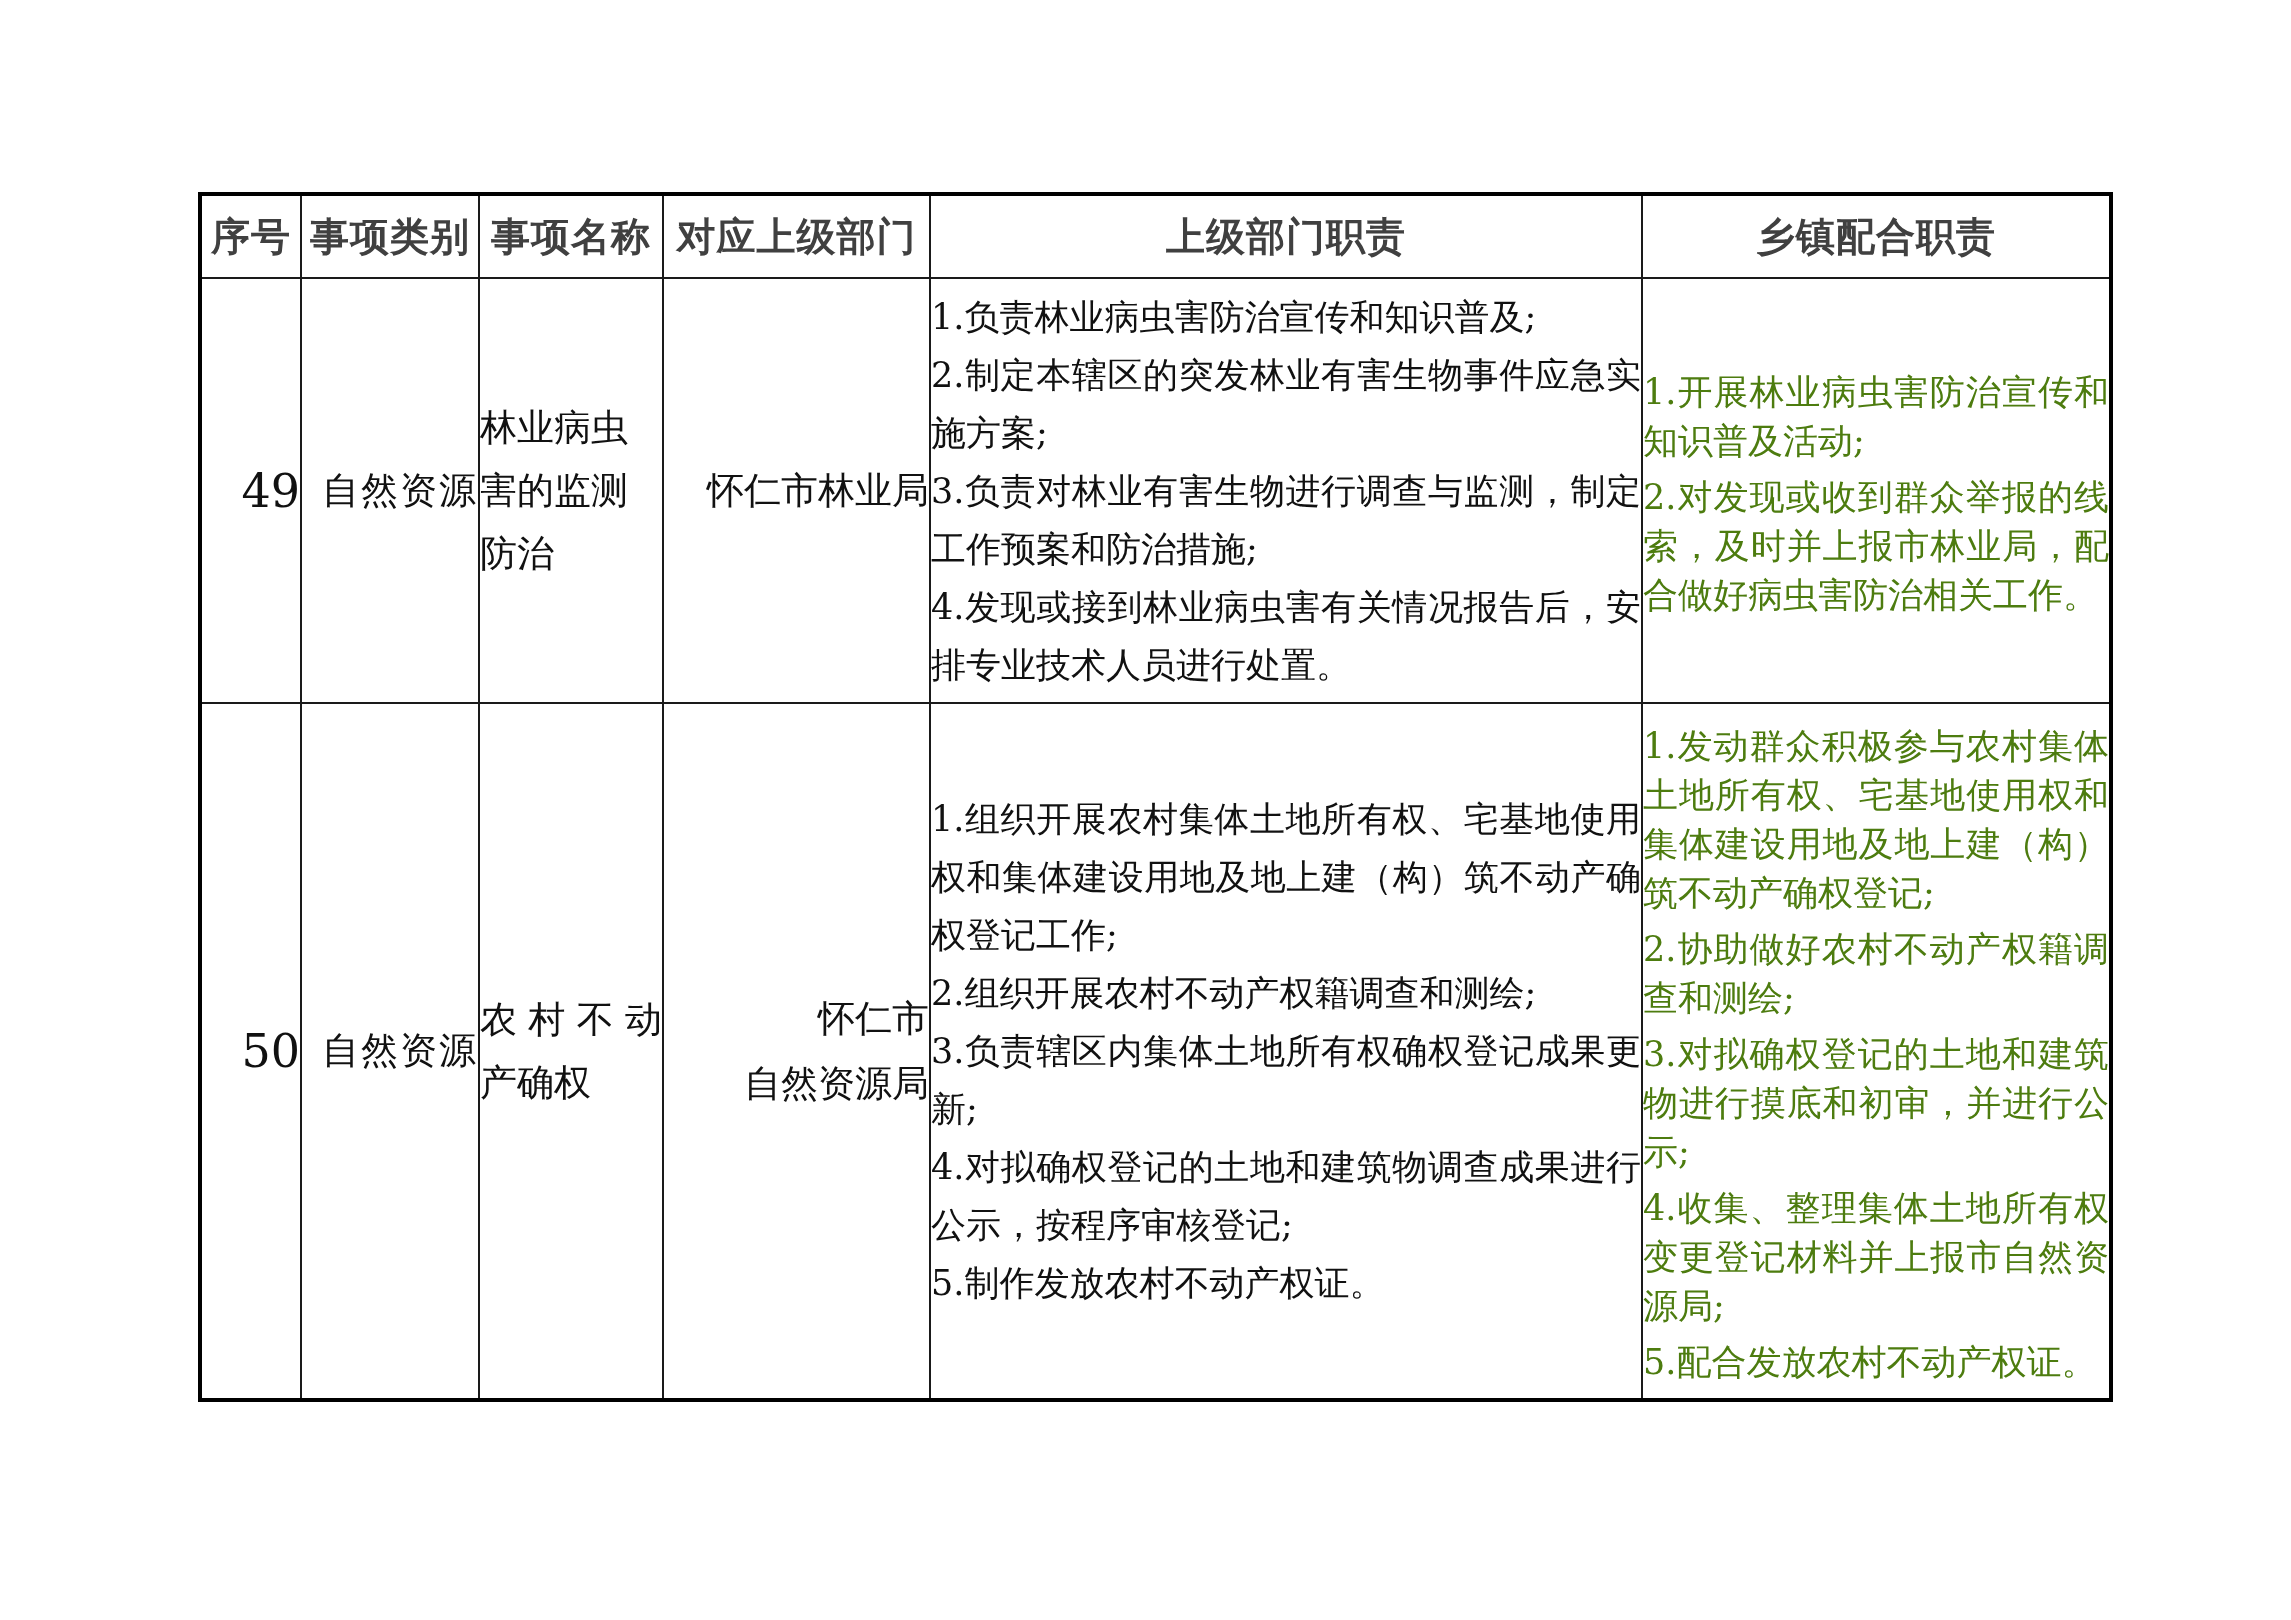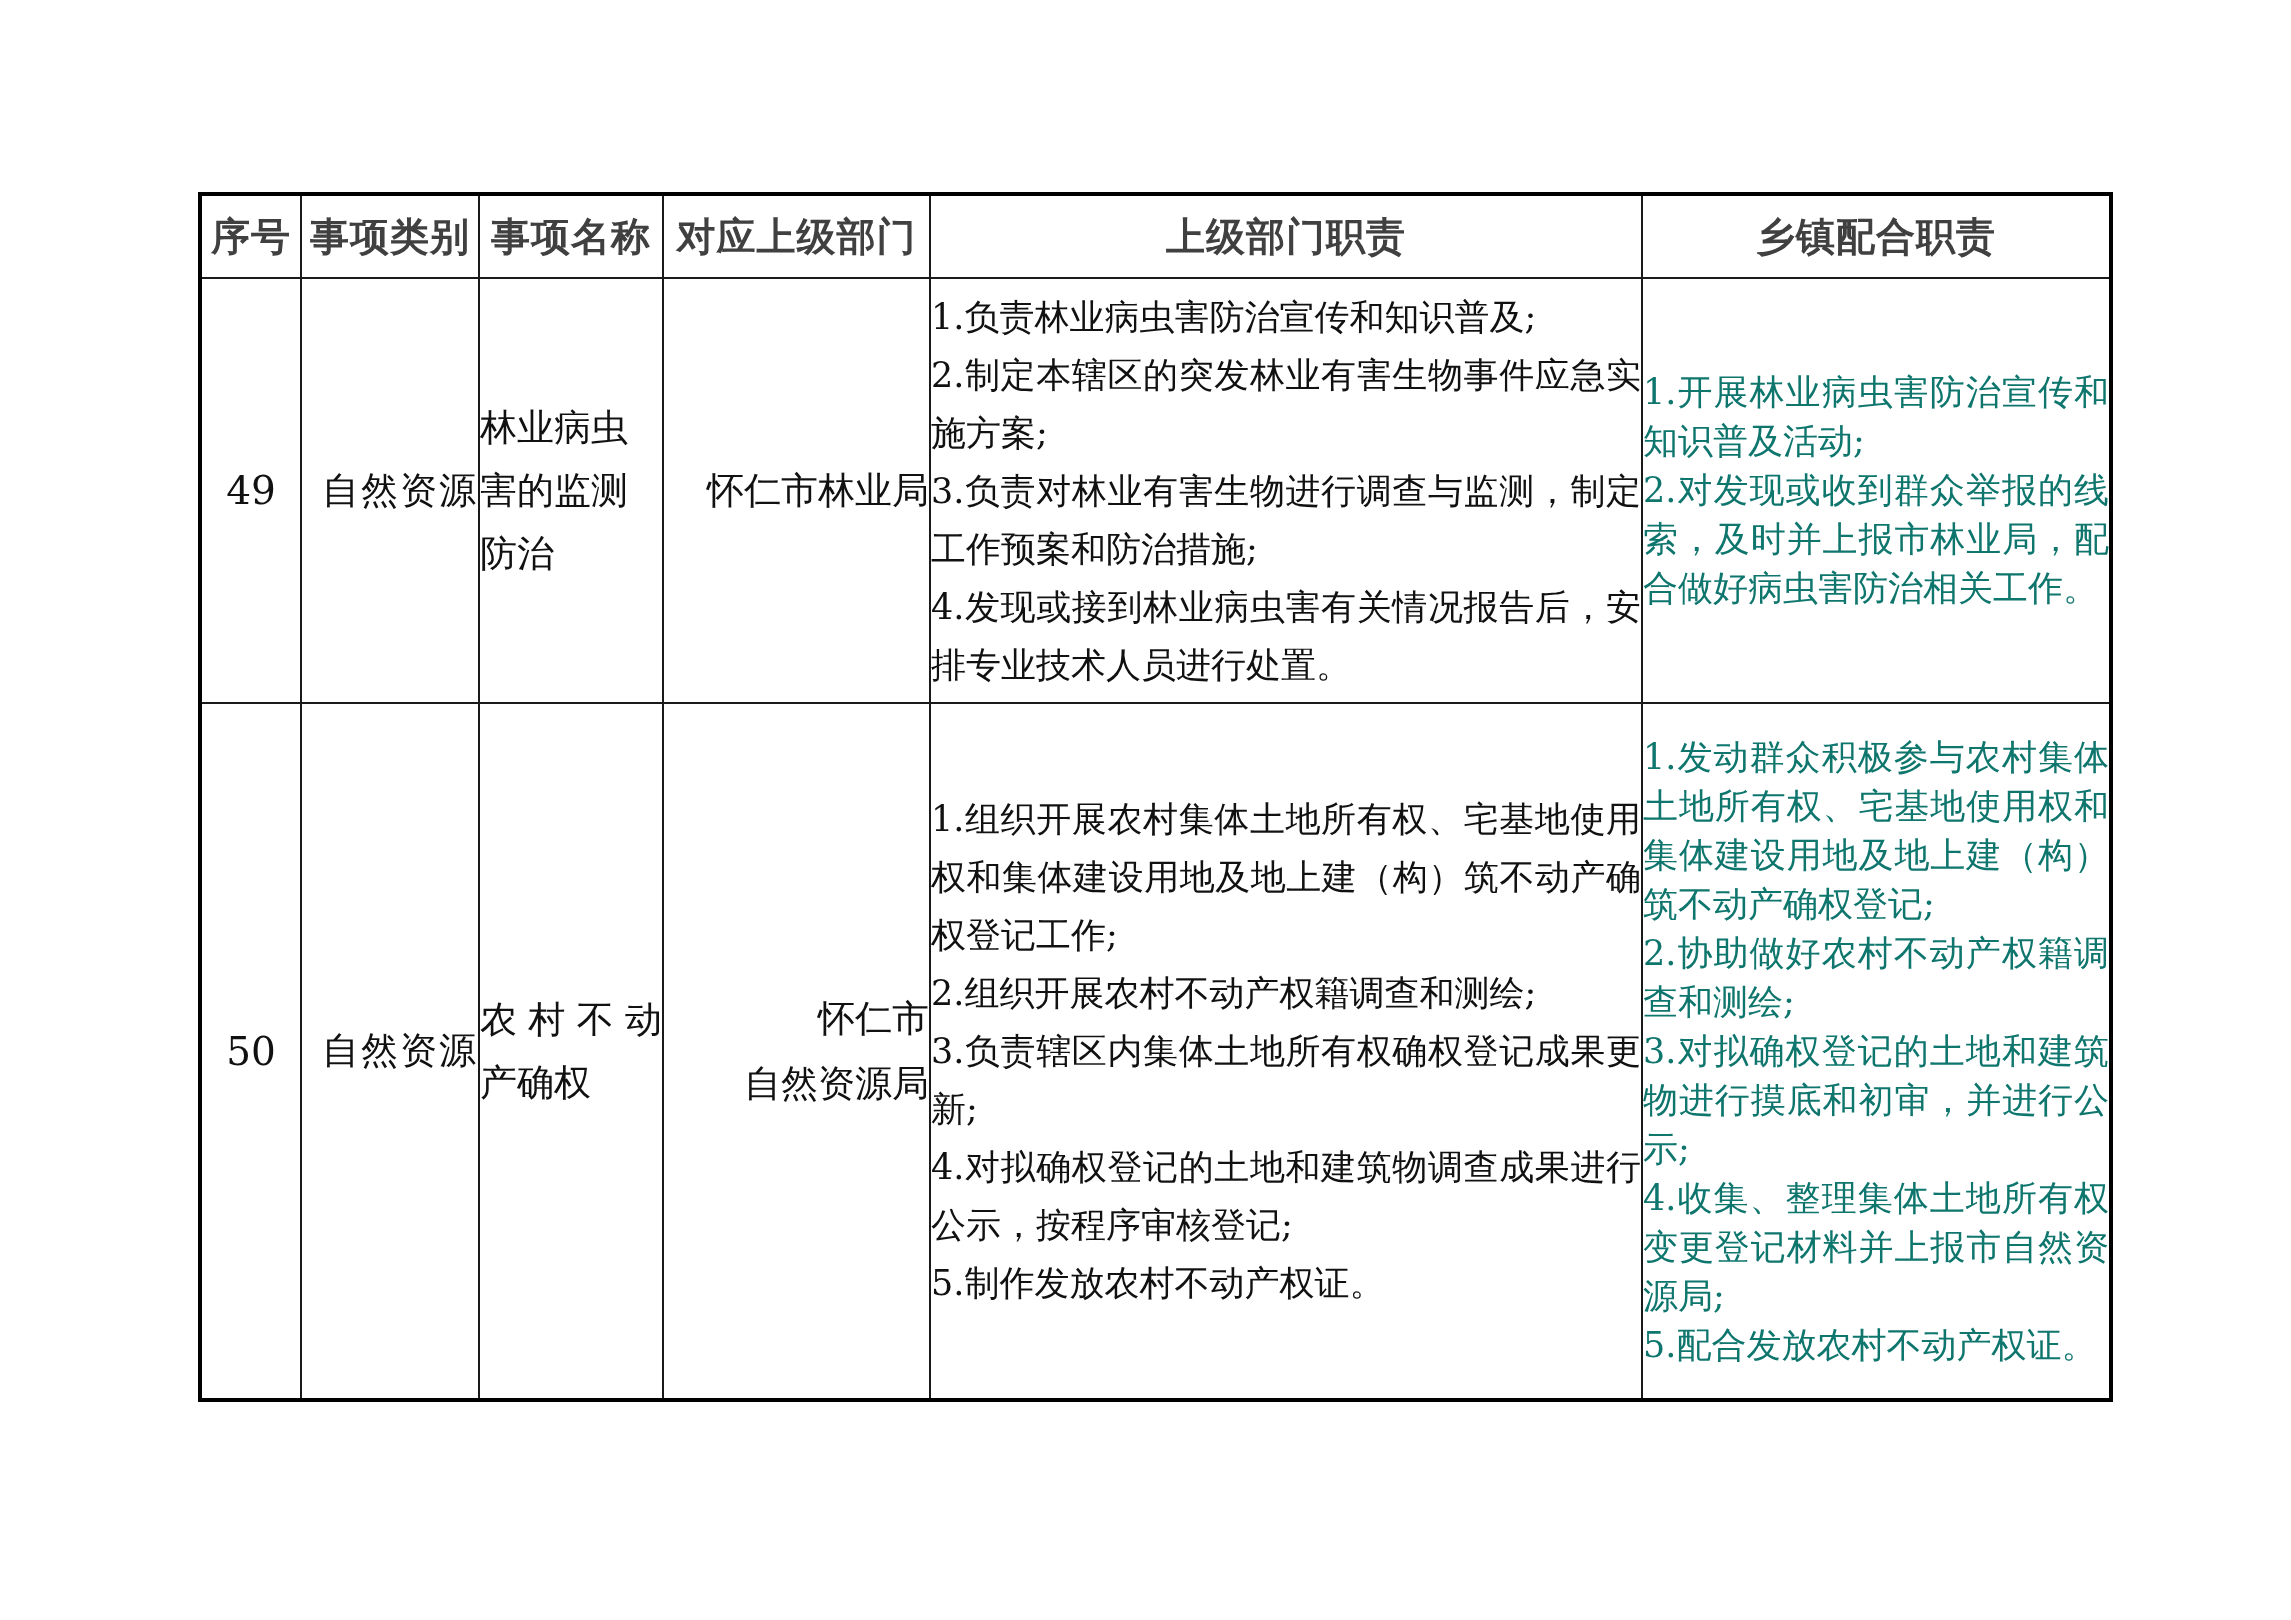--- a/index.html
+++ b/index.html
@@ -33,22 +33,22 @@
 
   th.hdr {
     font-family: "DejaVu Sans", "Liberation Sans", sans-serif;
     font-weight: 600;
     font-size: 39px;
     text-align: center;
     color: #404040;
     letter-spacing: 1px;
   }
   td.seq {
-    font-size: 39px;
-    text-align: center;
+    font-size: 46px;
+    text-align: right;
   }
   td.cat {
     font-size: 37px;
     text-align: right;
     letter-spacing: 2px;
   }
   td.name {
     font-size: 37px;
     line-height: 63px;
     padding: 0 9.8px;
@@ -66,21 +66,22 @@
   td.duty .list-line {
     font-size: 35px;
     line-height: 58px;
     text-align: justify;
     color: #111111;
   }
   td.coop .list-line {
     font-size: 35px;
     line-height: 49px;
     text-align: justify;
-    color: #0f766e;
+    color: #4d7c0f;
+    margin-top: 7px;
   }
   .footer {
     position: absolute;
     left: 0;
     top: 1414px;
     width: 100%;
     text-align: center;
     font-size: 39px;
     color: #111111;
     font-family: "DejaVu Serif", "Liberation Serif", serif;

